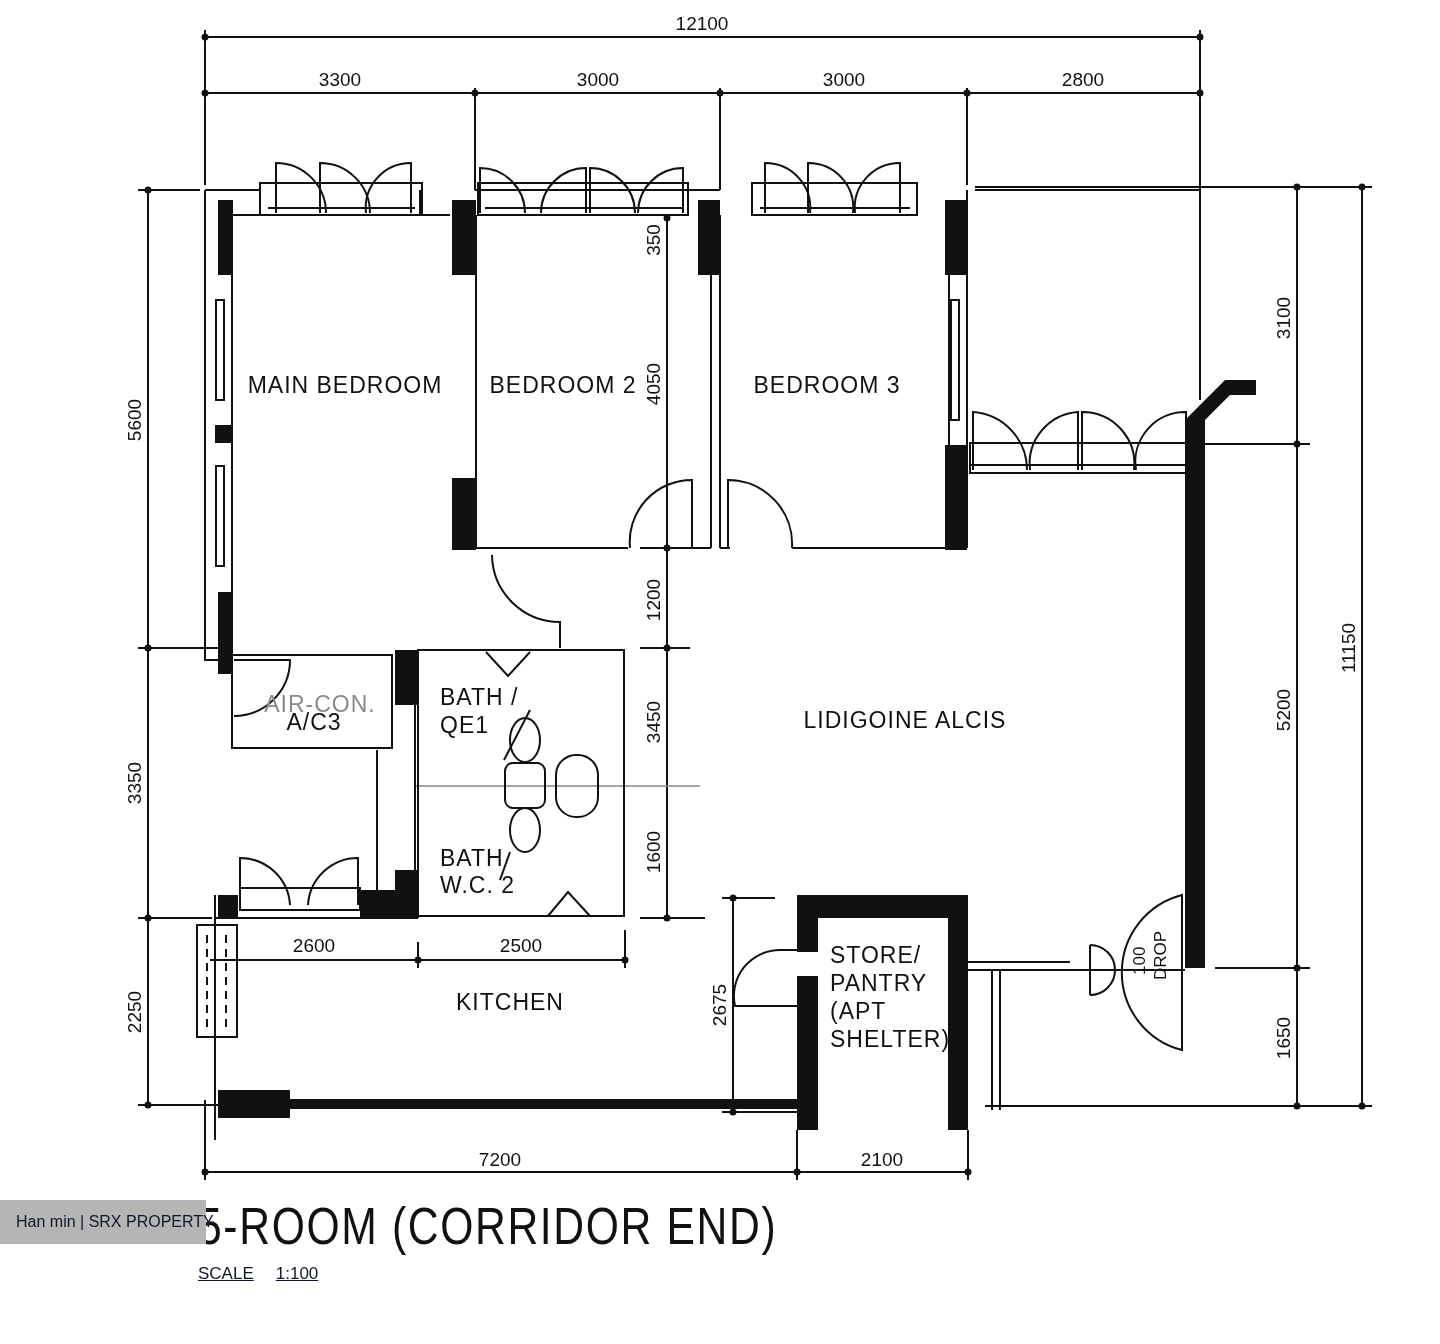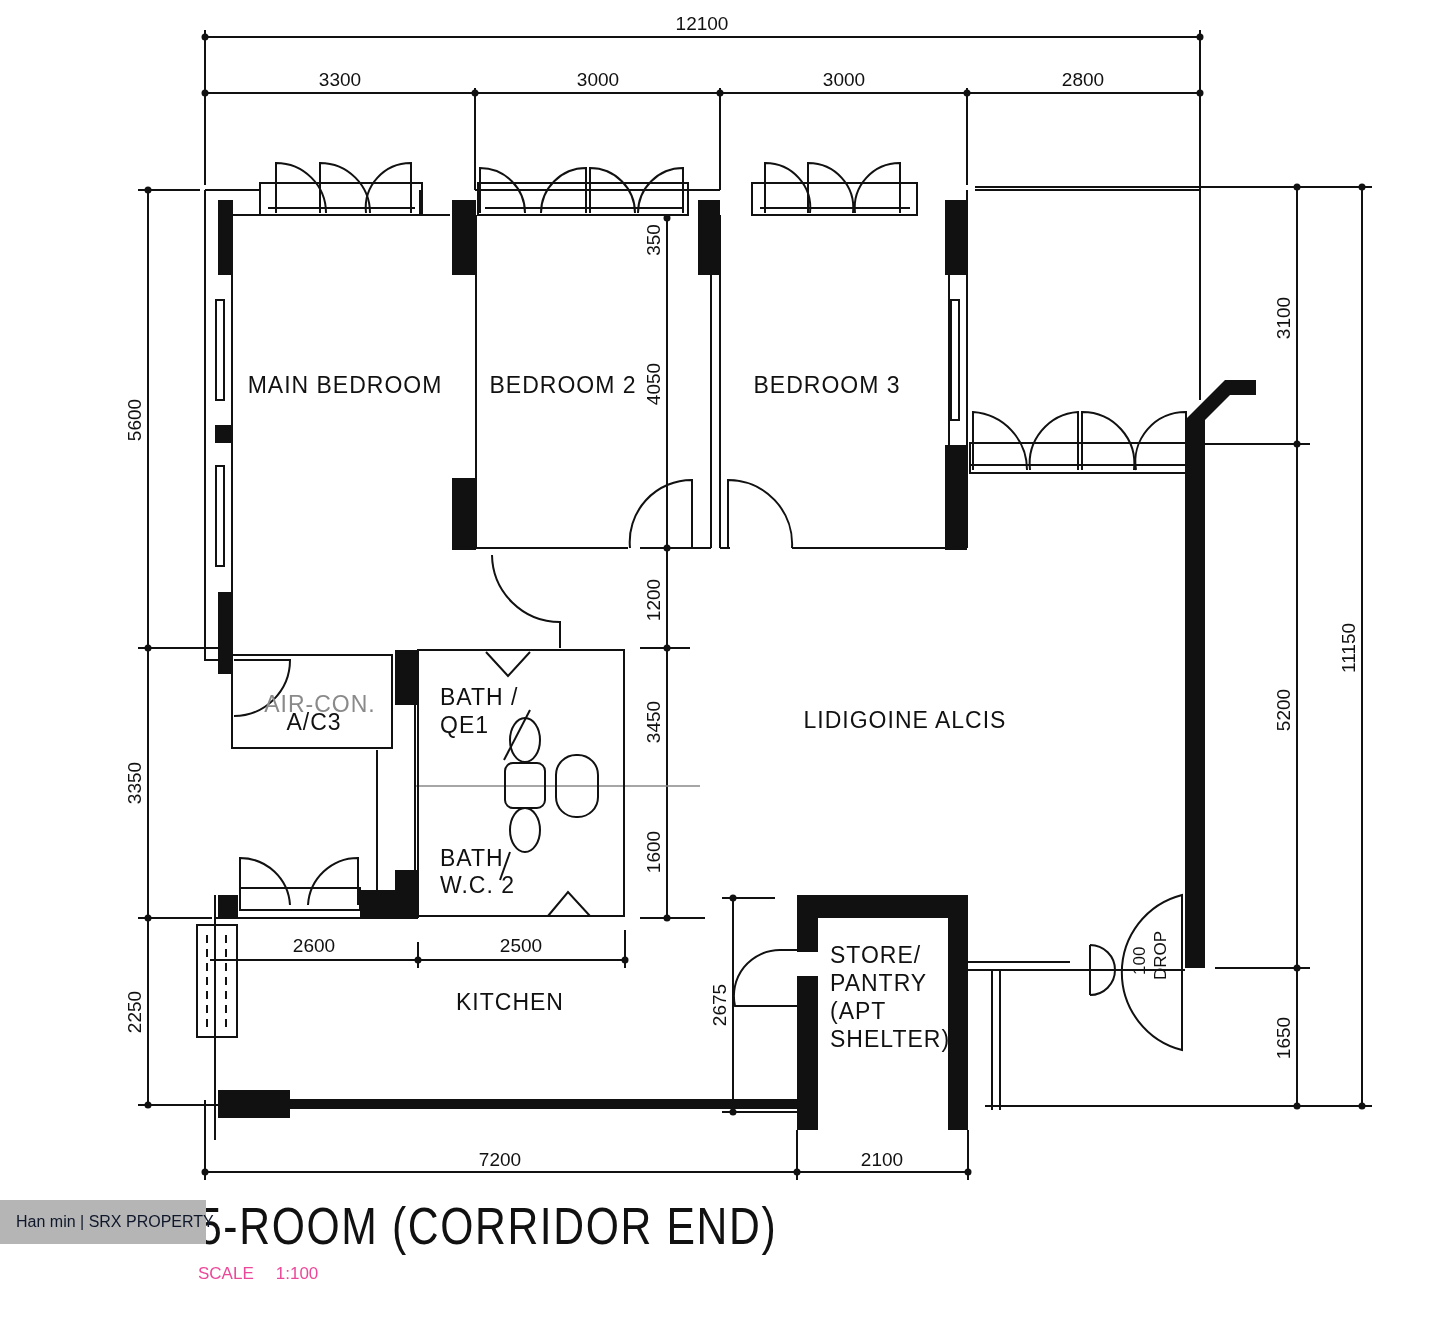--- a/index.html
+++ b/index.html
@@ -16,22 +16,23 @@
       background: #b5b5b5; color: #0f172a; font-size: 16px; line-height: 44px;
       padding-left: 16px; box-sizing: border-box; white-space: nowrap; overflow: visible;
       font-family: "Liberation Sans", sans-serif;
     }
     .title {
       position: absolute; left: 198px; top: 1196px; font-size: 52px; color: #111;
       font-family: "Liberation Sans", sans-serif; transform: scaleX(0.82); transform-origin: left top;
       letter-spacing: 2px; white-space: nowrap; font-weight: normal;
     }
     .scale {
-      position: absolute; left: 198px; top: 1264px; font-size: 17px; color: #ec4899; white-space: nowrap;
+      position: absolute; left: 198px; top: 1264px; font-size: 17px; color: #0f172a; white-space: nowrap;
       font-family: "Liberation Sans", sans-serif;
+      text-decoration: underline;
     }
     .scale span { margin-right: 22px; }
   </style>
 </head>
 <body>
 
 <svg id="plan" width="1440" height="1344" viewBox="0 0 1440 1344" xmlns="http://www.w3.org/2000/svg">
   <defs>
     <marker id="tick" markerWidth="8" markerHeight="8" refX="4" refY="4">
         <circle cx="4" cy="4" r="3" fill="#111"></circle>

